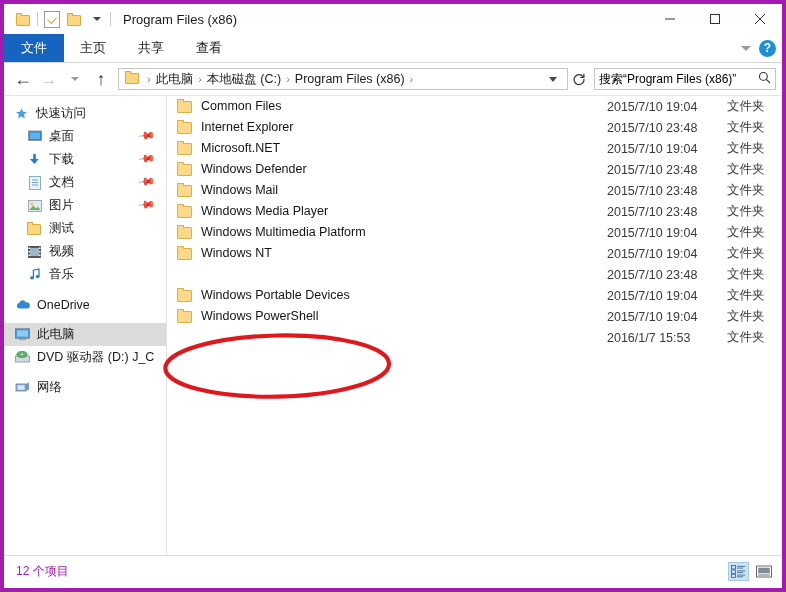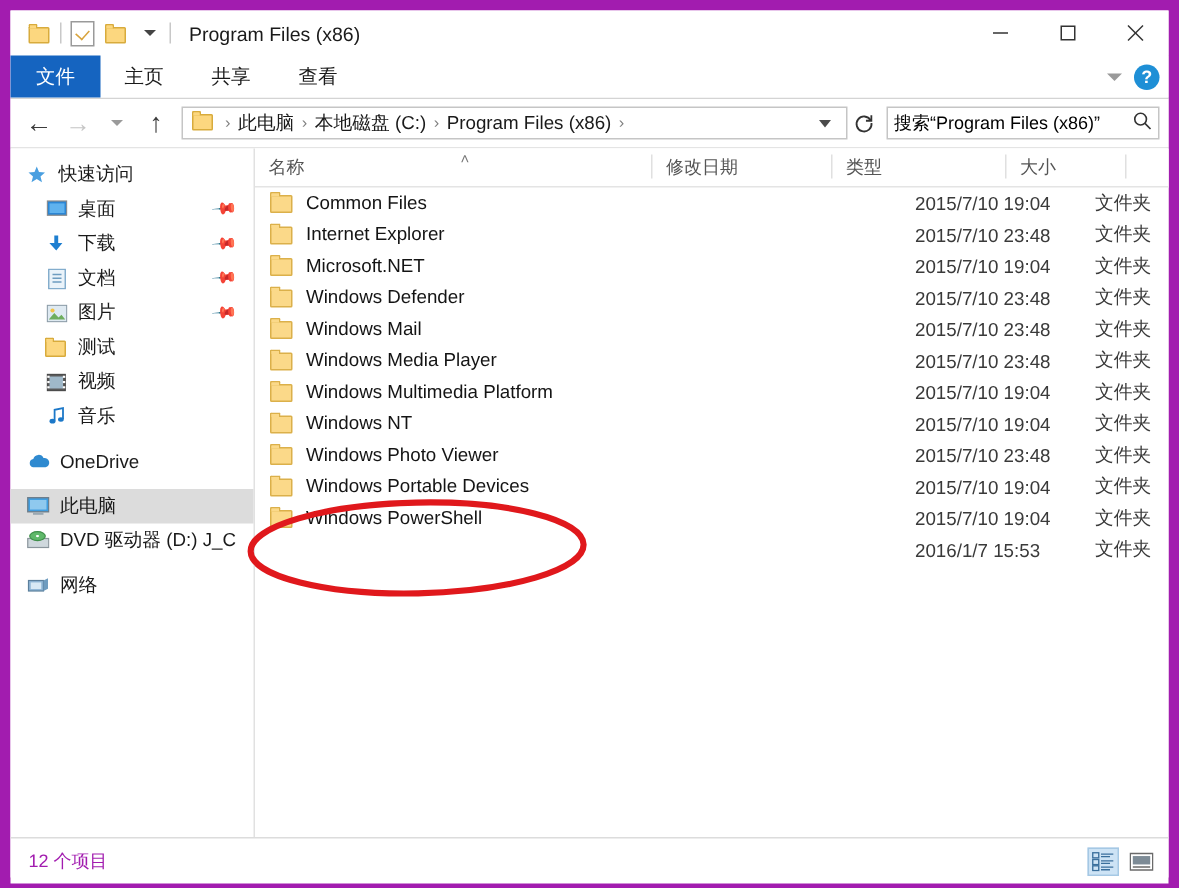--- a/index.html
+++ b/index.html
@@ -4,21 +4,21 @@
 <style>
   html,body{margin:0;padding:0;}
   body{
     width:786px;height:592px;overflow:hidden;
     background:#ffffff;
     font-family:"Liberation Sans","DejaVu Sans",sans-serif;
     font-size:12px;color:#000;
     -webkit-font-smoothing:antialiased;
   }
   .window{position:relative;width:786px;height:592px;background:#fff;box-sizing:border-box;
-          border:7px solid #a21caf;}
+          border:4px solid #a21caf;}
 
   
   .titlebar{height:30px;display:flex;align-items:center;background:#ffffff;position:relative;}
   .qat{display:flex;align-items:center;padding-left:8px;gap:0px;}
   .qat-ico{width:22px;height:22px;display:flex;align-items:center;justify-content:center;}
   .vsep{width:1px;height:14px;background:#c8c8c8;margin:0 3px;}
   .folder-sm{width:15px;height:13px;position:relative;}
   .folder-sm:before{content:"";position:absolute;left:0;top:2px;width:14px;height:11px;
      background:#fcd77f;border:1px solid #d8ab3c;border-radius:0 1px 1px 1px;box-sizing:border-box;}
   .folder-sm:after{content:"";position:absolute;left:0;top:0px;width:6px;height:3px;
@@ -351,39 +351,20 @@
               <rect x="2.5" y="4.3" width="7" height="4.4" fill="#d8e9f5"></rect>
               <path d="M11 3 L14 1.5 L14 8.5 L11 10" fill="#6f9cbf"></path>
             </svg>
         </span>
         <span class="slabel">网络</span>
       </div>
     </div>
 
     <div class="filelist">
 
-      <div class="colheaders">
-        <div class="ch" style="left:0px;width:265px;">
-          <span>名称</span>
-          <span class="sortarrow">˄</span>
-          <span class="sep"></span>
-        </div>
-        <div class="ch" style="left:265px;width:120px;">
-          <span>修改日期</span>
-          <span class="sep"></span>
-        </div>
-        <div class="ch" style="left:385px;width:116px;">
-          <span>类型</span>
-          <span class="sep"></span>
-        </div>
-        <div class="ch" style="left:501px;width:80px;">
-          <span>大小</span>
-          <span class="sep"></span>
-        </div>
-      </div>
 
       <div class="rows">
 
         <div class="row">
           <span class="cell-name">
             <span class="fico"></span>
             <span>Common Files</span>
           </span>
           <span class="cell-date">2015/7/10 19:04</span>
           <span class="cell-type">文件夹</span>
@@ -454,24 +435,20 @@
           <span class="cell-name">
             <span class="fico"></span>
             <span>Windows NT</span>
           </span>
           <span class="cell-date">2015/7/10 19:04</span>
           <span class="cell-type">文件夹</span>
           <span class="cell-size"></span>
         </div>
 
         <div class="row">
-          <span class="cell-name">
-            <span class="fico"></span>
-            <span>Windows Photo Viewer</span>
-          </span>
           <span class="cell-date">2015/7/10 23:48</span>
           <span class="cell-type">文件夹</span>
           <span class="cell-size"></span>
         </div>
 
         <div class="row">
           <span class="cell-name">
             <span class="fico"></span>
             <span>Windows Portable Devices</span>
           </span>

